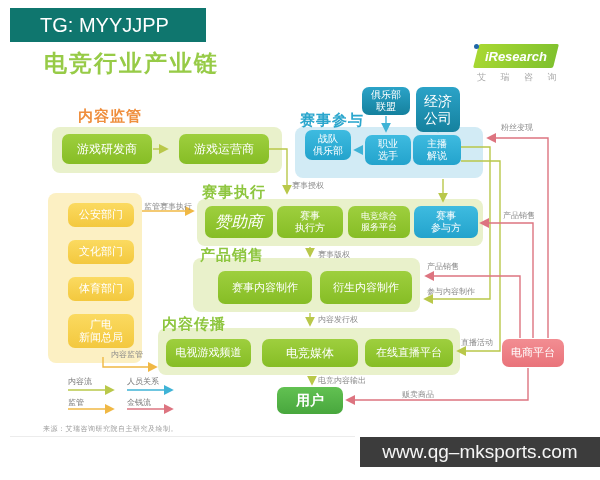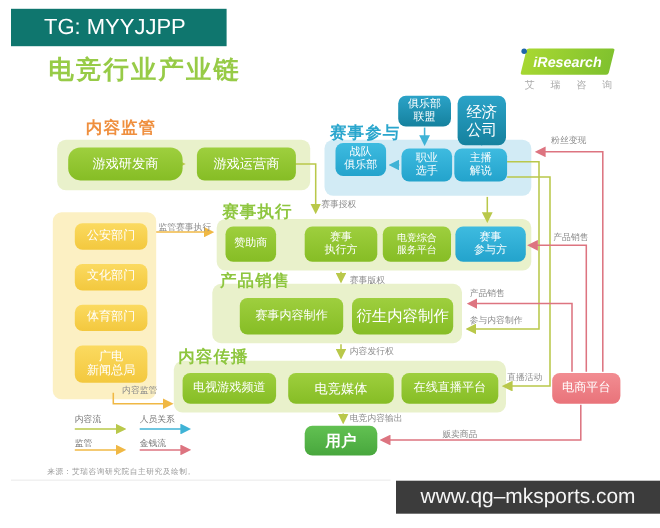--- a/index.html
+++ b/index.html
@@ -104,50 +104,50 @@
       <path d="M127,409 H171" stroke="#dd7480" marker-end="url(#mr)"></path>
     </g>
   </svg>
 
   <div class="slbl orange" style="left:78px;top:107px;">内容监管</div>
   <div class="slbl blue" style="left:300px;top:111px;">赛事参与</div>
   <div class="slbl green" style="left:202px;top:183px;">赛事执行</div>
   <div class="slbl green" style="left:200px;top:246px;">产品销售</div>
   <div class="slbl green" style="left:162px;top:315px;">内容传播</div>
 
-  <div class="nd g" style="left:62px;top:134px;width:104px;height:30px;font-size:12px;border-radius:11px;">游戏研发商</div>
+  <div class="nd g" style="left:62px;top:134px;width:90px;height:30px;font-size:12px;">游戏研发商</div>
   <div class="nd g" style="left:179px;top:134px;width:90px;height:30px;font-size:12px;">游戏运营商</div>
 
   <div class="nd y" style="left:68px;top:203px;width:66px;height:24px;font-size:11px;">公安部门</div>
   <div class="nd y" style="left:68px;top:277px;width:66px;height:24px;font-size:11px;">体育部门</div>
   <div class="nd y" style="left:68px;top:240px;width:66px;height:24px;font-size:11px;">文化部门</div>
   <div class="nd y" style="left:68px;top:314px;width:66px;height:34px;font-size:11px;">广电
 新闻总局</div>
 
   <div class="nd bd" style="left:362px;top:87px;width:48px;height:28px;font-size:10px;">俱乐部
 联盟</div>
   <div class="nd bd" style="left:416px;top:87px;width:44px;height:45px;font-size:14px;">经济
 公司</div>
   <div class="nd b" style="left:305px;top:130px;width:46px;height:30px;font-size:10px;">战队
 俱乐部</div>
   <div class="nd b" style="left:365px;top:135px;width:46px;height:30px;font-size:10px;">职业
 选手</div>
   <div class="nd b" style="left:413px;top:135px;width:48px;height:30px;font-size:10px;">主播
 解说</div>
 
-  <div class="nd g" style="left:205px;top:206px;width:46px;height:32px;font-size:10px;">赞助商</div>
+  <div class="nd g" style="left:205px;top:206px;width:68px;height:32px;font-size:16px;font-style:italic;">赞助商</div>
   <div class="nd g" style="left:277px;top:206px;width:66px;height:32px;font-size:10px;">赛事
 执行方</div>
   <div class="nd g" style="left:348px;top:206px;width:62px;height:32px;font-size:9px;">电竞综合
 服务平台</div>
   <div class="nd b" style="left:414px;top:206px;width:64px;height:32px;font-size:10px;">赛事
 参与方</div>
 
   <div class="nd g" style="left:218px;top:271px;width:94px;height:33px;font-size:11px;">赛事内容制作</div>
-  <div class="nd g" style="left:320px;top:271px;width:92px;height:33px;font-size:14px;">衍生内容制作</div>
+  <div class="nd g" style="left:320px;top:271px;width:92px;height:33px;font-size:11px;">衍生内容制作</div>
 
   <div class="nd g" style="left:166px;top:339px;width:85px;height:28px;font-size:11px;">电视游戏频道</div>
   <div class="nd g" style="left:262px;top:339px;width:96px;height:28px;font-size:12px;">电竞媒体</div>
   <div class="nd g" style="left:365px;top:339px;width:88px;height:28px;font-size:11px;">在线直播平台</div>
 
   <div class="nd shop" style="left:502px;top:339px;width:62px;height:28px;font-size:11px;">电商平台</div>
   <div class="nd user" style="left:277px;top:387px;width:66px;height:27px;font-size:14px;">用户</div>
 
   <div class="elbl" style="left:292px;top:180px;">赛事授权</div>
   <div class="elbl" style="left:144px;top:201px;">监管赛事执行</div>

